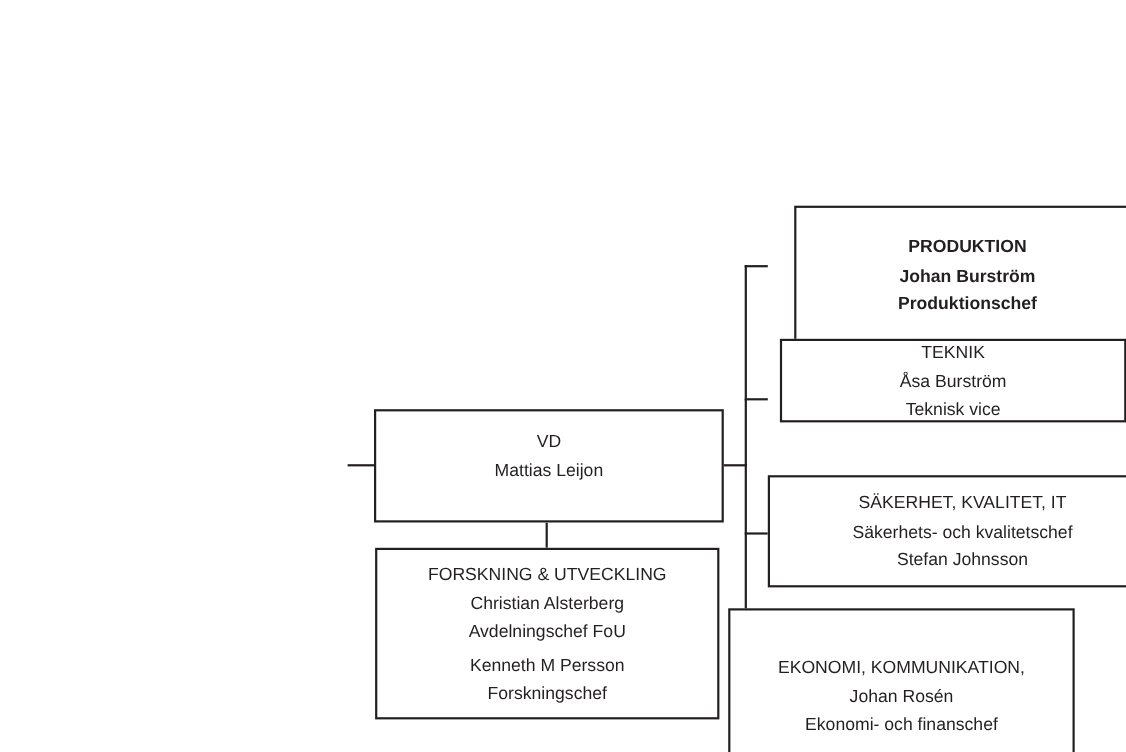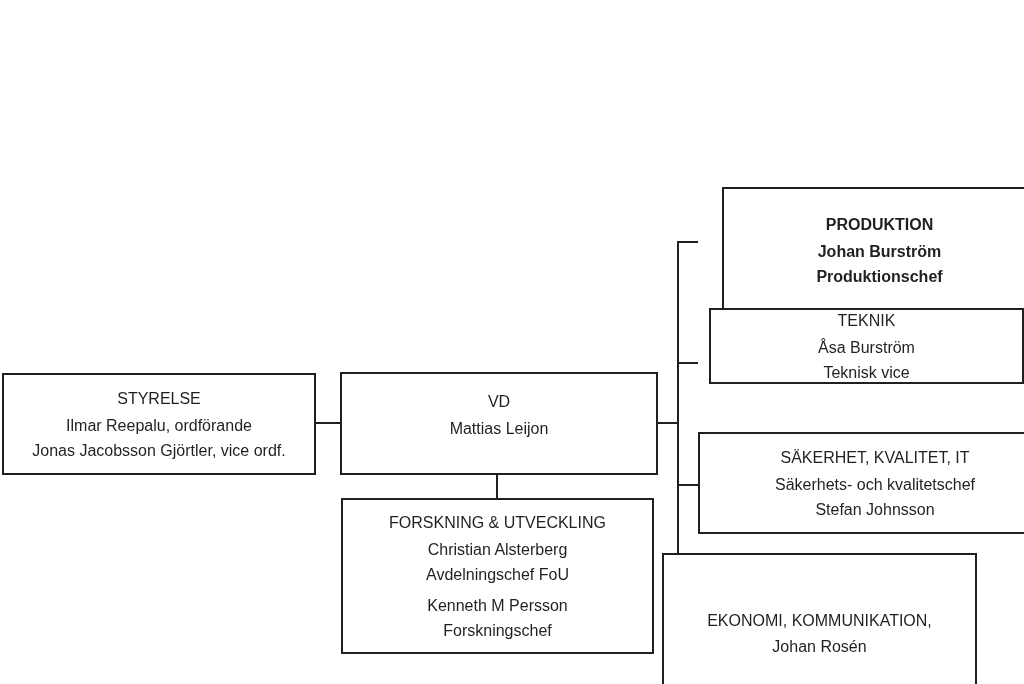--- a/index.html
+++ b/index.html
@@ -57,25 +57,20 @@
 
   <div class="conn" style="left:316px; top:422px; width:24px; height:2px;"></div>
   <div class="conn" style="left:657px; top:422px; width:22px; height:2px;"></div>
   <div class="conn" style="left:496px; top:475px; width:2px; height:23px;"></div>
   <div class="conn" style="left:677px; top:241px; width:2px; height:357px;"></div>
   <div class="conn" style="left:677px; top:241px; width:21px; height:2px;"></div>
   <div class="conn" style="left:677px; top:362px; width:21px; height:2px;"></div>
   <div class="conn" style="left:677px; top:484px; width:21px; height:2px;"></div>
   <div class="conn" style="left:677px; top:596px; width:21px; height:2px;"></div>
 
-  <div class="node" style="left:2px; top:373px; width:314px; height:102px;">
-    <div class="title">STYRELSE</div>
-    <div class="line">Ilmar Reepalu, ordförande</div>
-    <div class="line">Jonas Jacobsson Gjörtler, vice ordf.</div>
-  </div>
 
   <div class="node node-vd" style="left:340px; top:372px; width:318px; height:103px;">
     <div class="title">VD</div>
     <div class="line">Mattias Leijon</div>
   </div>
 
   <div class="node" style="left:341px; top:498px; width:313px; height:156px;">
     <div class="title">FORSKNING &amp; UTVECKLING</div>
     <div class="line">Christian Alsterberg</div>
     <div class="line">Avdelningschef FoU</div>
@@ -97,15 +92,16 @@
 
   <div class="node" style="left:698px; top:432px; width:354px; height:102px;">
     <div class="title">SÄKERHET, KVALITET, IT</div>
     <div class="line">Säkerhets- och kvalitetschef</div>
     <div class="line">Stefan Johnsson</div>
   </div>
 
   <div class="node node-ekonomi" style="left:662px; top:553px; width:315px; height:161px;">
     <div class="title" style="margin-bottom:0;">EKONOMI, KOMMUNIKATION,</div>
     <div class="line">Johan Rosén</div>
+    <div class="line">Ekonomi- och finanschef</div>
   </div>
 
 </div>
 
 </body></html>

